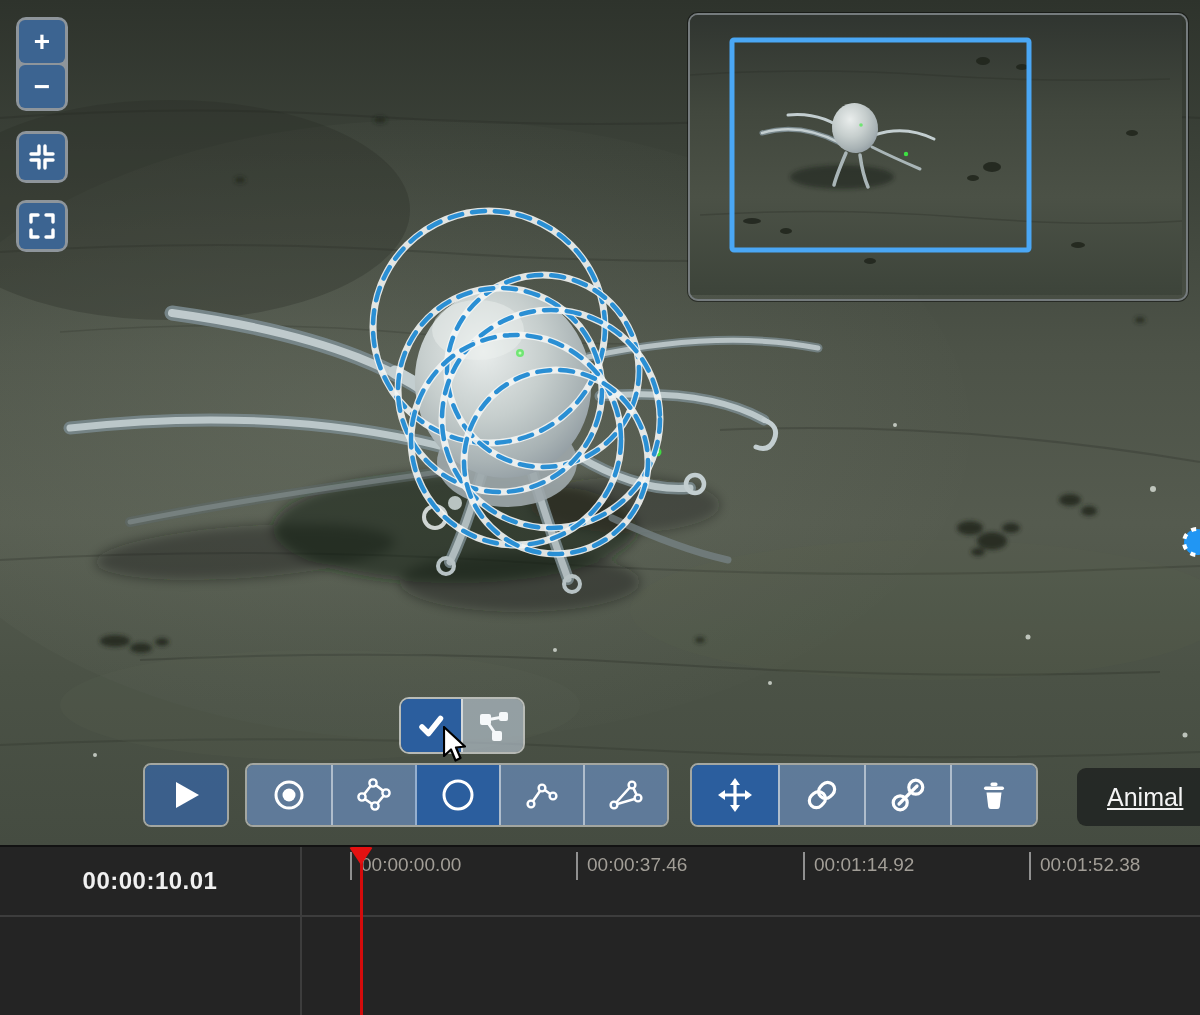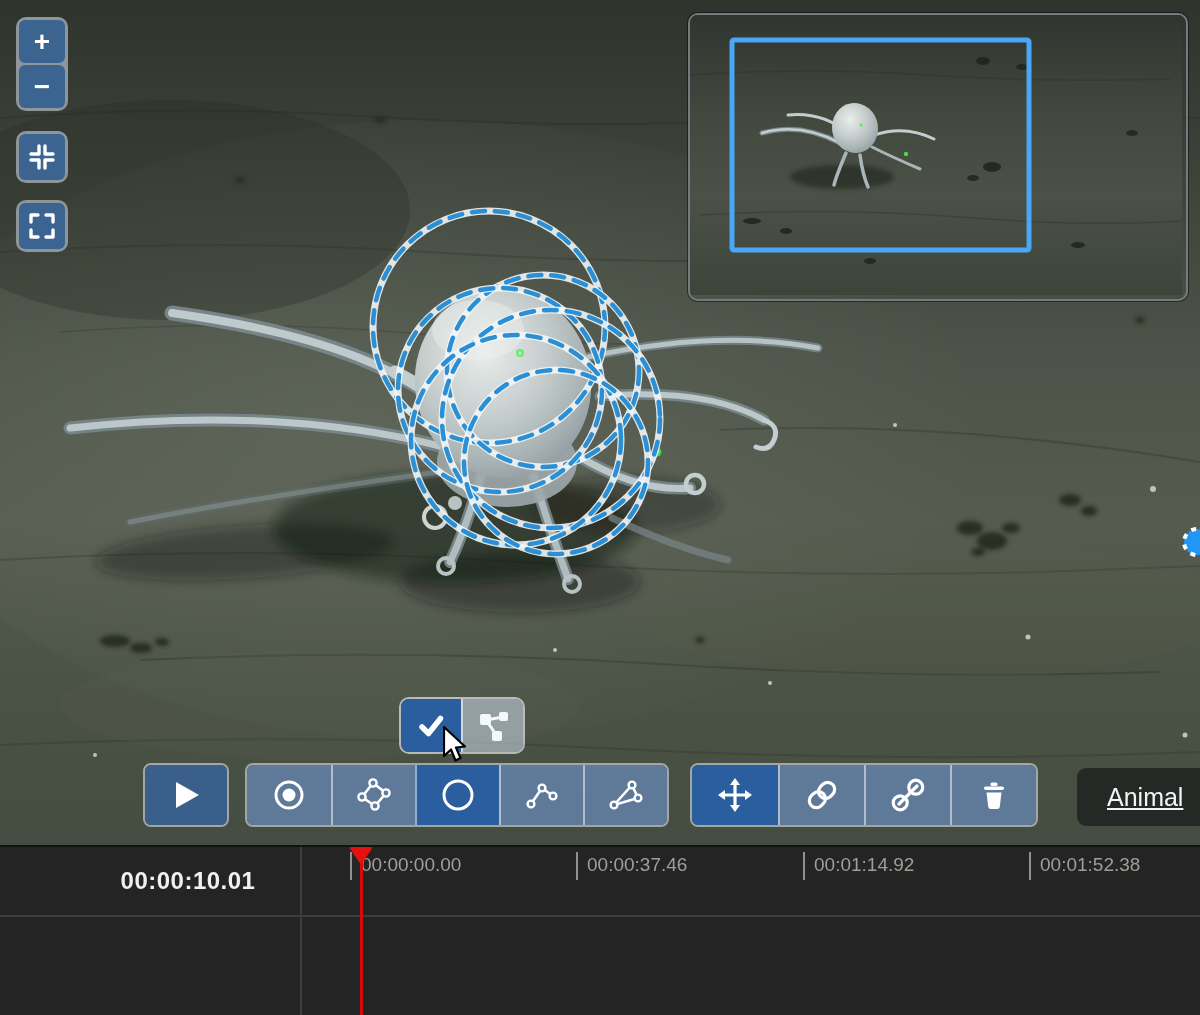--- a/index.html
+++ b/index.html
@@ -80,21 +80,21 @@
     position:absolute;left:0;top:845px;width:1200px;height:170px;
     background:#242424;border-top:2px solid #121212;box-sizing:border-box;
   }
   .tl-ruler{position:absolute;left:0;top:0;width:100%;height:68px;margin-left:48px;}
   .tl-track{position:absolute;left:0;top:70px;width:100%;height:100px;}
   .tl-hdiv{position:absolute;left:0;top:68px;width:100%;height:2px;background:#3d3d3d;}
   .tl-vdiv{position:absolute;left:300px;top:0;width:2px;height:100%;background:#3d3d3d;}
   .tl-current{
     position:absolute;left:0;top:0;width:300px;height:68px;
     display:flex;align-items:center;justify-content:center;
-    color:#f0f0f0;font-size:24px;font-weight:bold;letter-spacing:.5px;margin-left:38px;
+    color:#f0f0f0;font-size:24px;font-weight:bold;letter-spacing:.5px;
   }
   .tick{position:absolute;top:0;}
   .tick-line{position:absolute;left:0;top:5px;width:2px;height:28px;background:#909090;}
   .tick-label{position:absolute;left:11px;top:7px;color:#a29e97;font-size:19px;white-space:nowrap;}
   .playhead-line{position:absolute;top:0;width:3px;height:100%;background:#d40b0b;cursor:ew-resize;}
   .playhead-cap{
     position:absolute;top:0;width:0;height:0;cursor:ew-resize;
     border-left:12px solid transparent;border-right:12px solid transparent;
     border-top:18px solid #e51111;border-radius:3px;
   }

